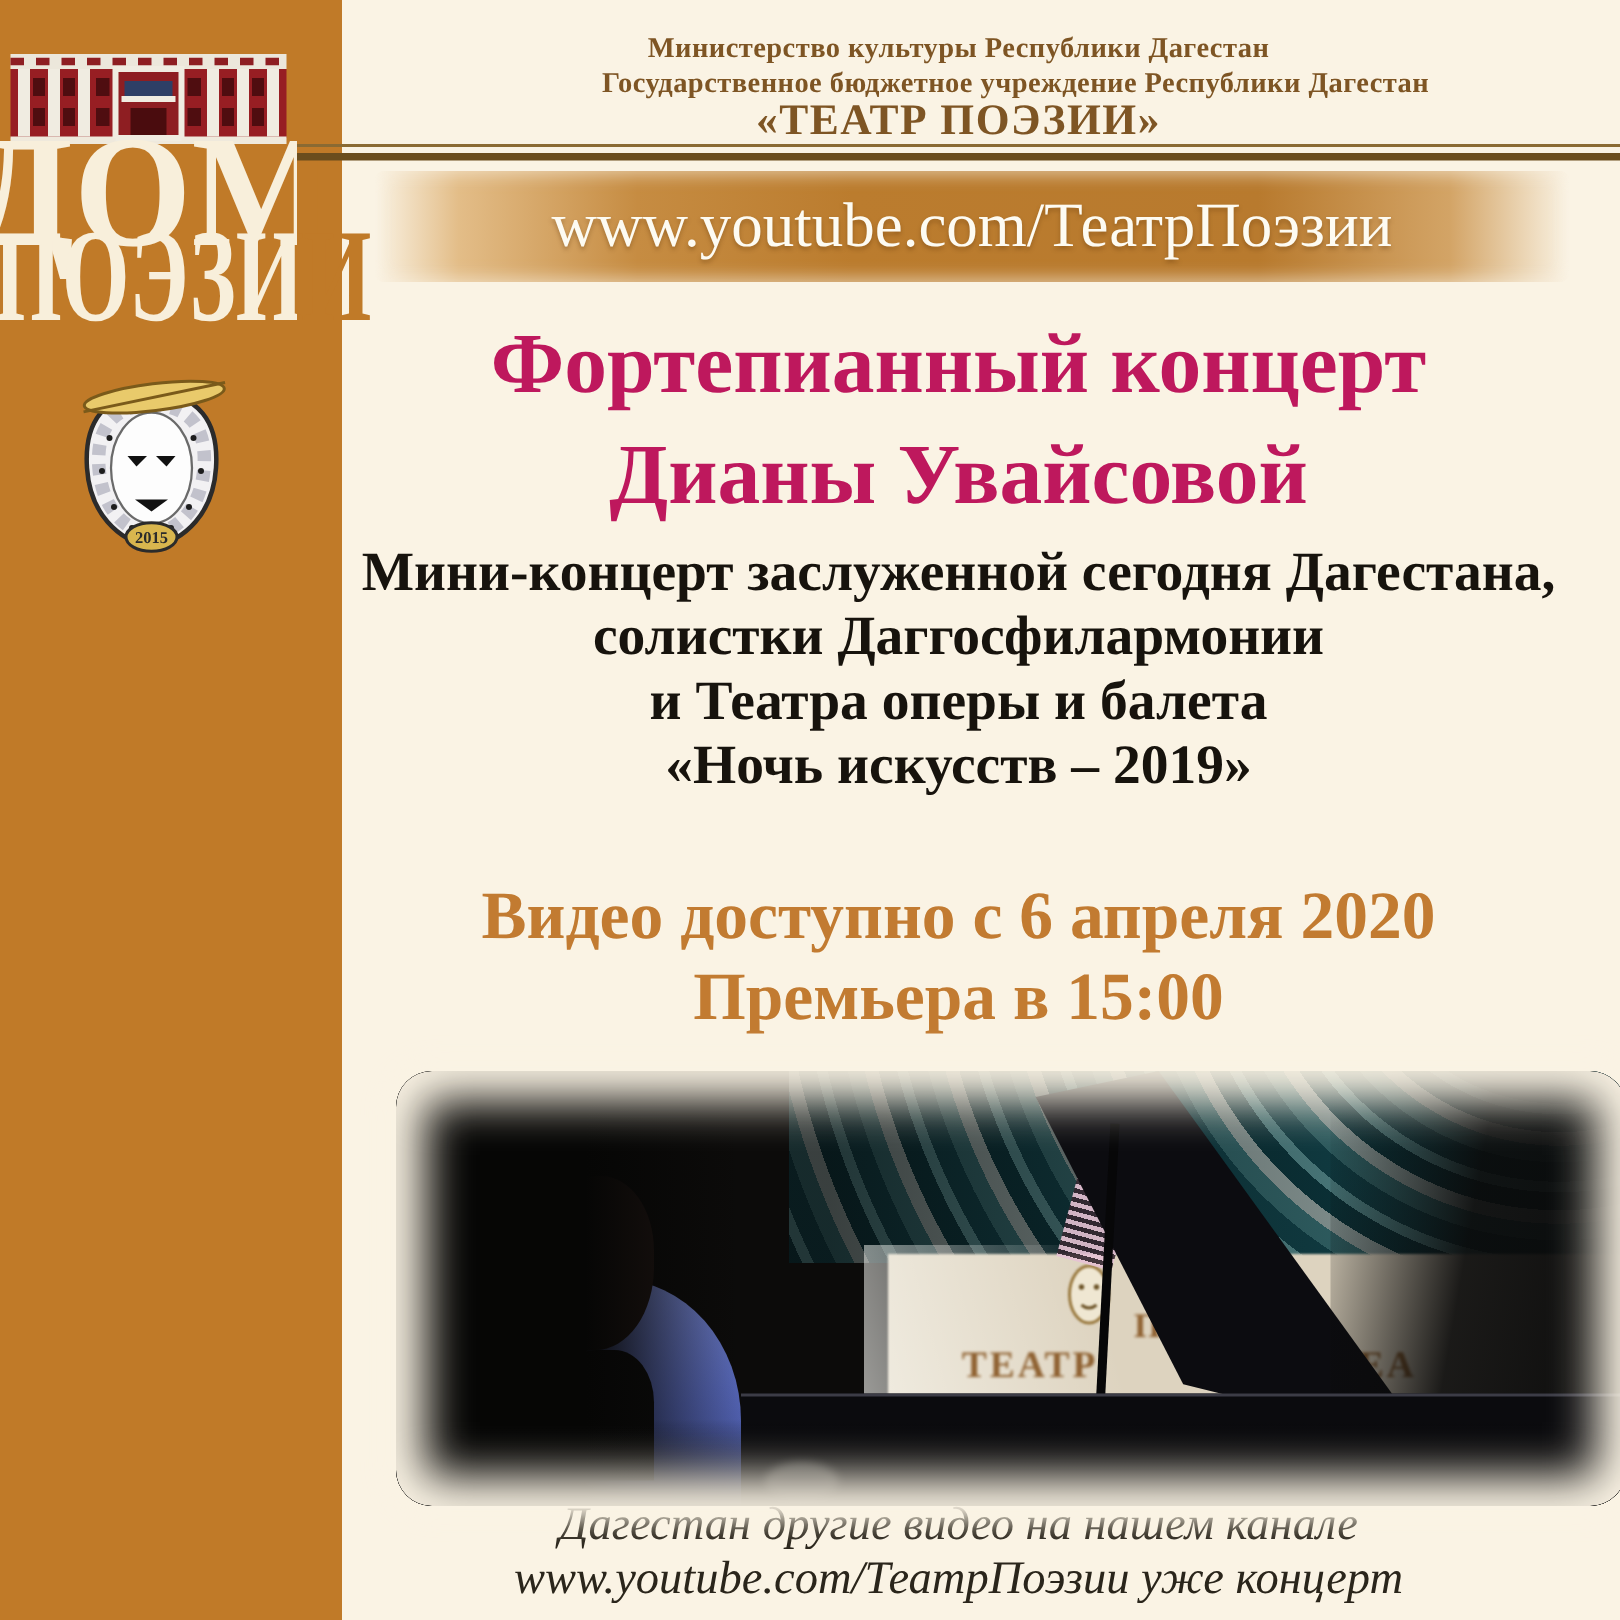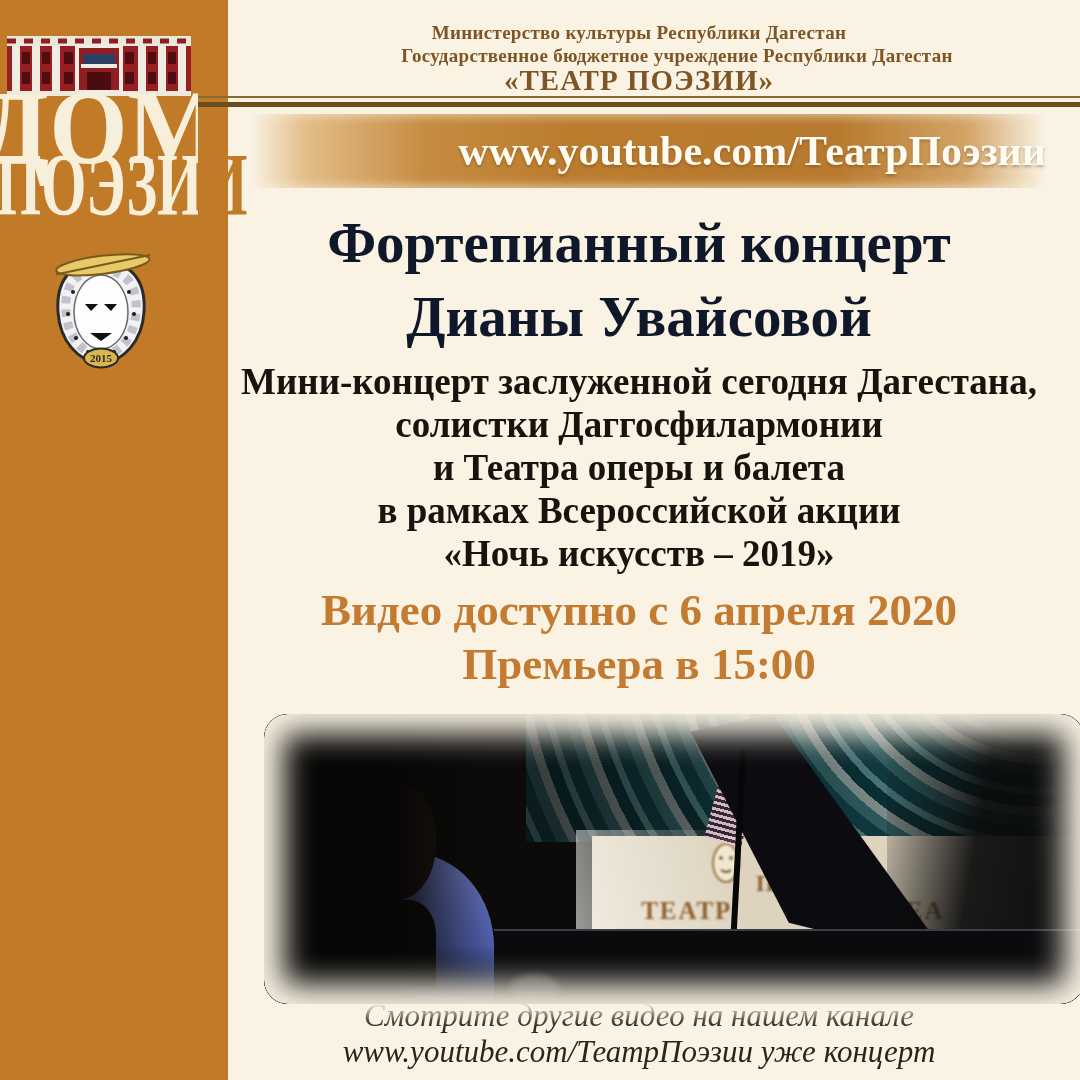--- a/index.html
+++ b/index.html
@@ -27,24 +27,24 @@
   .org-2{top:45px;font-size:19px;letter-spacing:.3px;margin-left:38px;}
   .org-3{top:64px;font-size:29px;letter-spacing:1px;}
 
   .rule-thin{position:absolute;left:198px;top:96px;width:882px;height:2px;background:#8a6a33;}
   .rule-thick{position:absolute;left:198px;top:102px;width:882px;height:5px;background:#6b4d1d;}
 
   .banner{position:absolute;left:250px;top:114px;width:796px;height:74px;border-radius:6px;
           background:linear-gradient(to right, rgba(250,243,228,0) 0%, #e3bd88 7%, #c68c42 22%,
                      #bb7c2e 40%, #b87a2e 74%, #d3a466 90%, rgba(250,243,228,0) 100%);
           box-shadow:inset 0 0 10px 3px rgba(250,243,228,.55);}
-  .banner span{display:block;width:100%;text-align:right;line-height:74px;font-size:42px;
-          font-weight:bold;color:#fdfbf2;text-shadow:0 2px 3px rgba(90,50,10,.35);}
-
-  .title{position:absolute;left:0;width:100%;text-align:center;color:#0f172a;font-weight:bold;}
+  .banner span{display:block;width:100%;text-align:center;line-height:74px;font-size:42px;
+          font-weight:normal;color:#fdfbf2;text-shadow:0 2px 3px rgba(90,50,10,.35);}
+
+  .title{position:absolute;left:0;width:100%;text-align:center;color:#be185d;font-weight:bold;}
   .title-1{top:210px;font-size:57px;}
   .title-2{top:284px;font-size:57px;}
 
   .desc{position:absolute;left:0;top:360px;width:100%;text-align:center;color:#17130d;
         font-weight:bold;font-size:37px;line-height:43px;}
 
   .sched{position:absolute;left:0;width:100%;text-align:center;color:#c27b31;font-weight:bold;}
   .sched-1{top:584px;font-size:45px;}
   .sched-2{top:638px;font-size:45px;}
 
@@ -187,28 +187,27 @@
     <div class="org org-2">Государственное бюджетное учреждение Республики Дагестан</div>
     <div class="org org-3">«ТЕАТР ПОЭЗИИ»</div>
 
     <div class="title title-1">Фортепианный концерт</div>
     <div class="title title-2">Дианы Увайсовой</div>
 
     <div class="desc">
       <div>Мини-концерт заслуженной сегодня Дагестана,</div>
       <div>солистки Даггосфилармонии</div>
       <div>и Театра оперы и балета</div>
-      <div>в рамках Всероссийской акции</div>
       <div>«Ночь искусств – 2019»</div>
     </div>
 
     <div class="sched sched-1">Видео доступно с 6 апреля 2020</div>
     <div class="sched sched-2">Премьера в 15:00</div>
 
-    <div class="footer footer-1">Смотрите другие видео на нашем канале</div>
+    <div class="footer footer-1">Дагестан другие видео на нашем канале</div>
     <div class="footer footer-2">www.youtube.com/ТеатрПоэзии уже концерт</div>
   </div>
 
   <div class="rule-thin"></div>
   <div class="rule-thick"></div>
 
   <div class="banner">
     <span>www.youtube.com/ТеатрПоэзии</span>
   </div>
 

